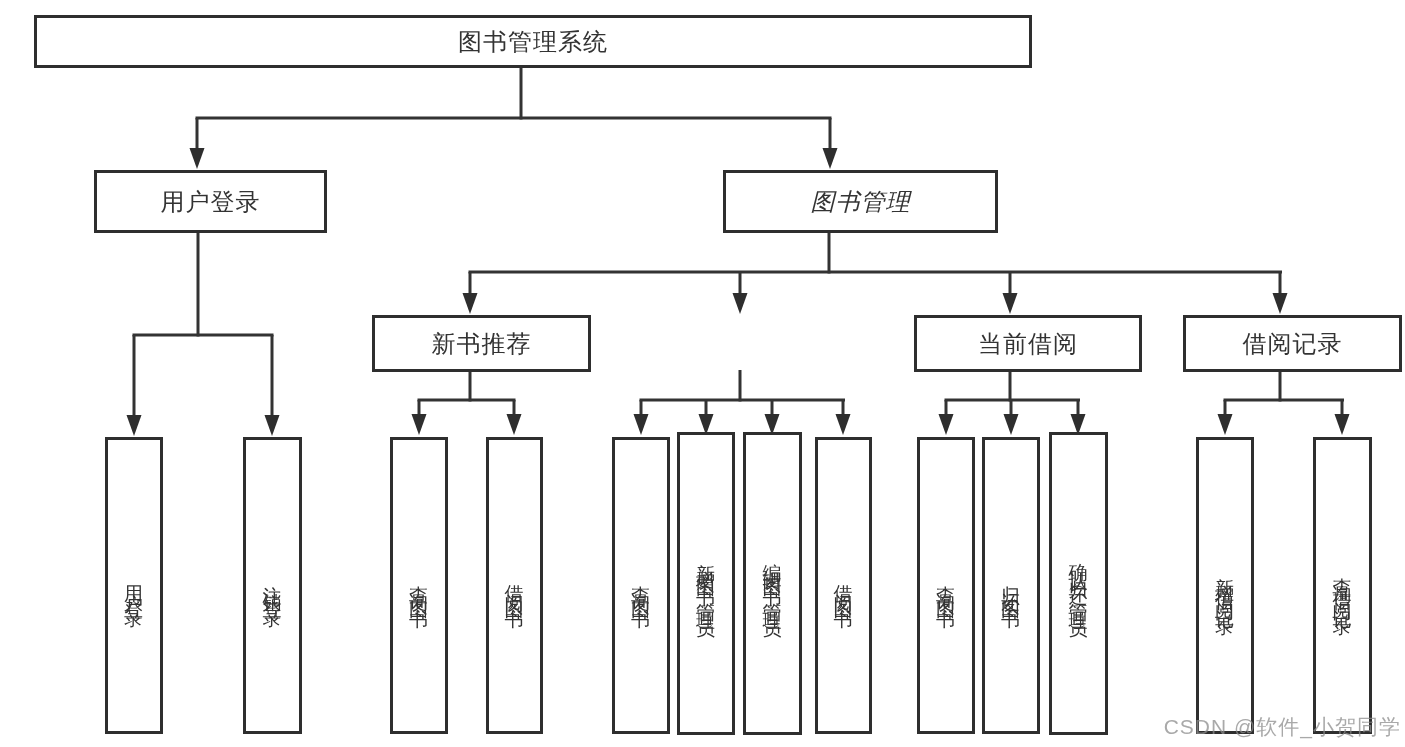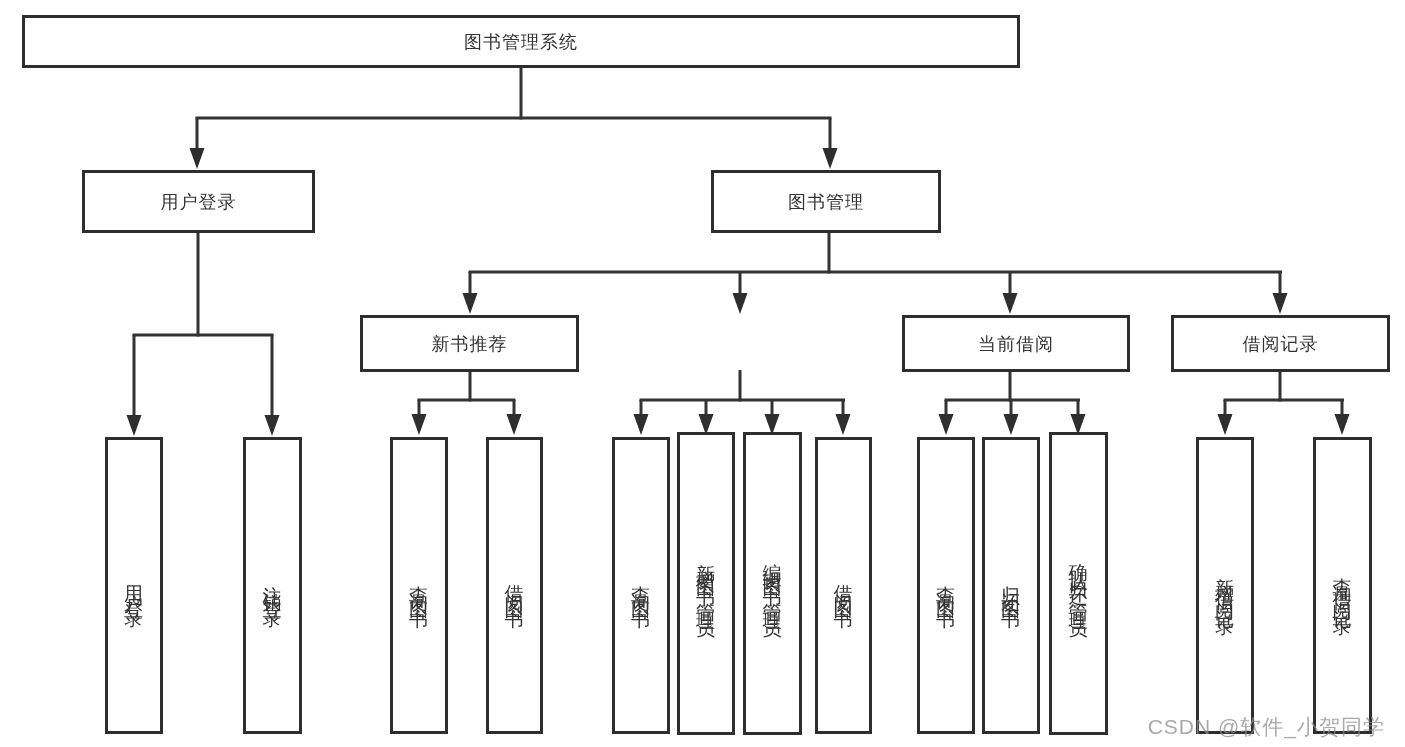--- a/index.html
+++ b/index.html
@@ -21,32 +21,32 @@
   .box {
     position: absolute;
     box-sizing: border-box;
     background: #ffffff;
     border: 3px solid #2e2e2e;
     display: flex;
     align-items: center;
     justify-content: center;
     z-index: 2;
   }
-  .hbox { font-size: 18px; letter-spacing: 1px; }
+  .hbox { font-size: 24px; letter-spacing: 1px; margin-left: 12px; }
   .leaf span {
     writing-mode: vertical-lr;
     text-orientation: mixed;
     font-size: 19px;
     line-height: 1;
     letter-spacing: 8px;
     white-space: nowrap;
   }
   #watermark {
     position: absolute;
-    right: 20px;
+    right: 4px;
     bottom: 6px;
     z-index: 5;
     font-size: 21px;
     letter-spacing: 1px;
     color: rgba(140, 140, 140, 0.75);
   }
 </style>
 </head>
 <body>
 
@@ -114,21 +114,21 @@
     <polygon points="1342,435 1334.5,414 1349.5,414" stroke="none"></polygon>
   </svg>
 
   <div class="box hbox" style="left:22px; top:15px; width:998px; height:53px;">
     <span>图书管理系统</span>
   </div>
 
   <div class="box hbox" style="left:82px; top:170px; width:233px; height:63px;">
     <span>用户登录</span>
   </div>
-  <div class="box hbox" style="left:711px; top:170px; width:230px; height:63px;">
+  <div class="box hbox" style="left:711px; top:170px; width:275px; height:63px;font-style:italic;">
     <span>图书管理</span>
   </div>
 
   <div class="box hbox" style="left:360px; top:315px; width:219px; height:57px;text-align:right;">
     <span>新书推荐</span>
   </div>
   <div class="box hbox" style="left:902px; top:315px; width:228px; height:57px;">
     <span>当前借阅</span>
   </div>
   <div class="box hbox" style="left:1171px; top:315px; width:219px; height:57px;">

